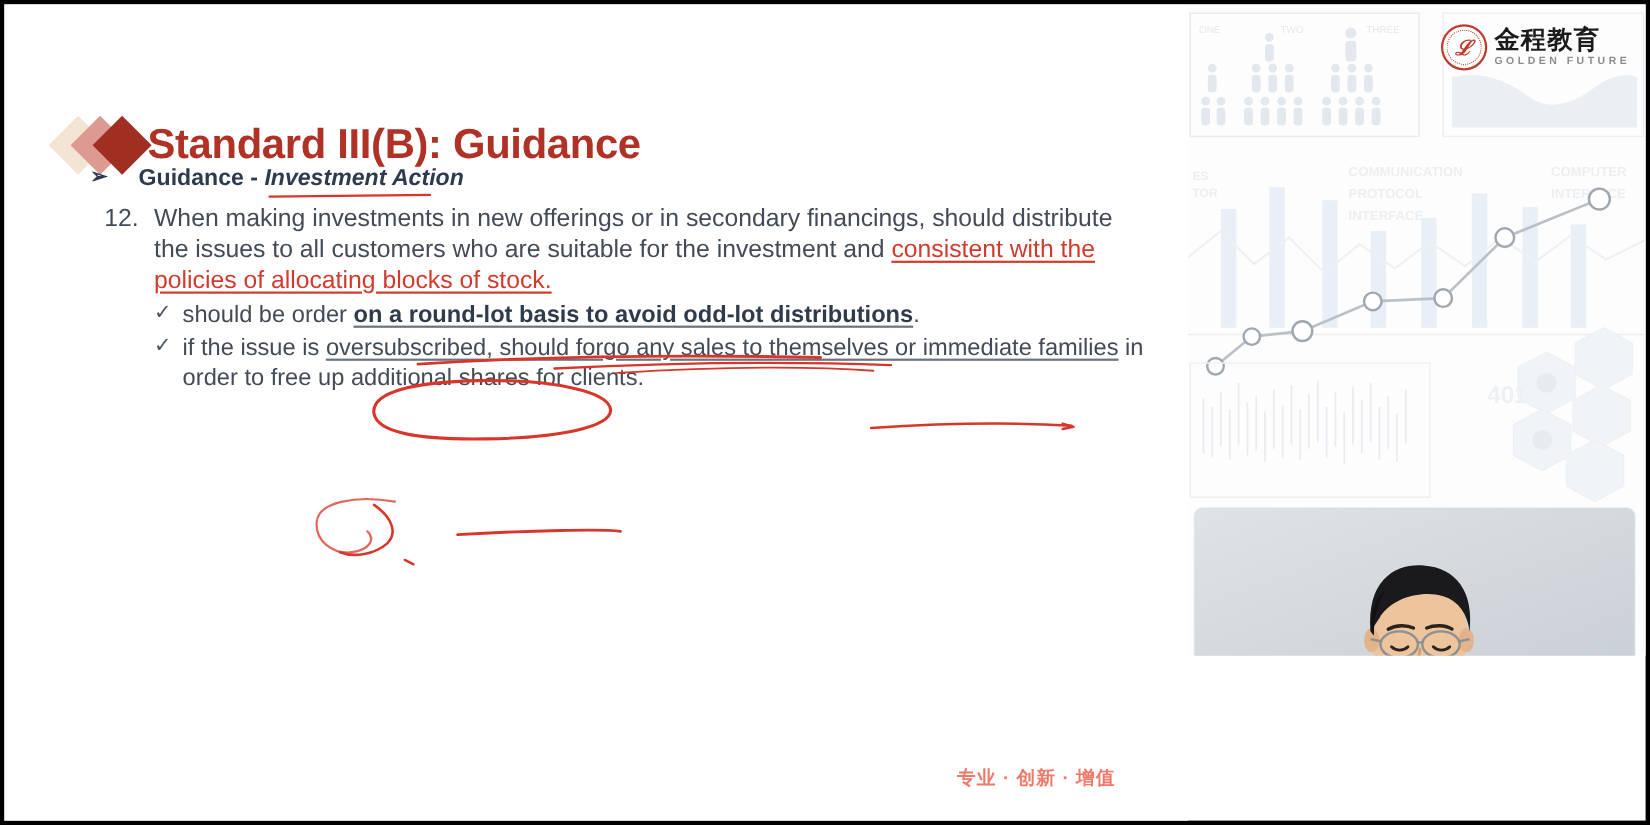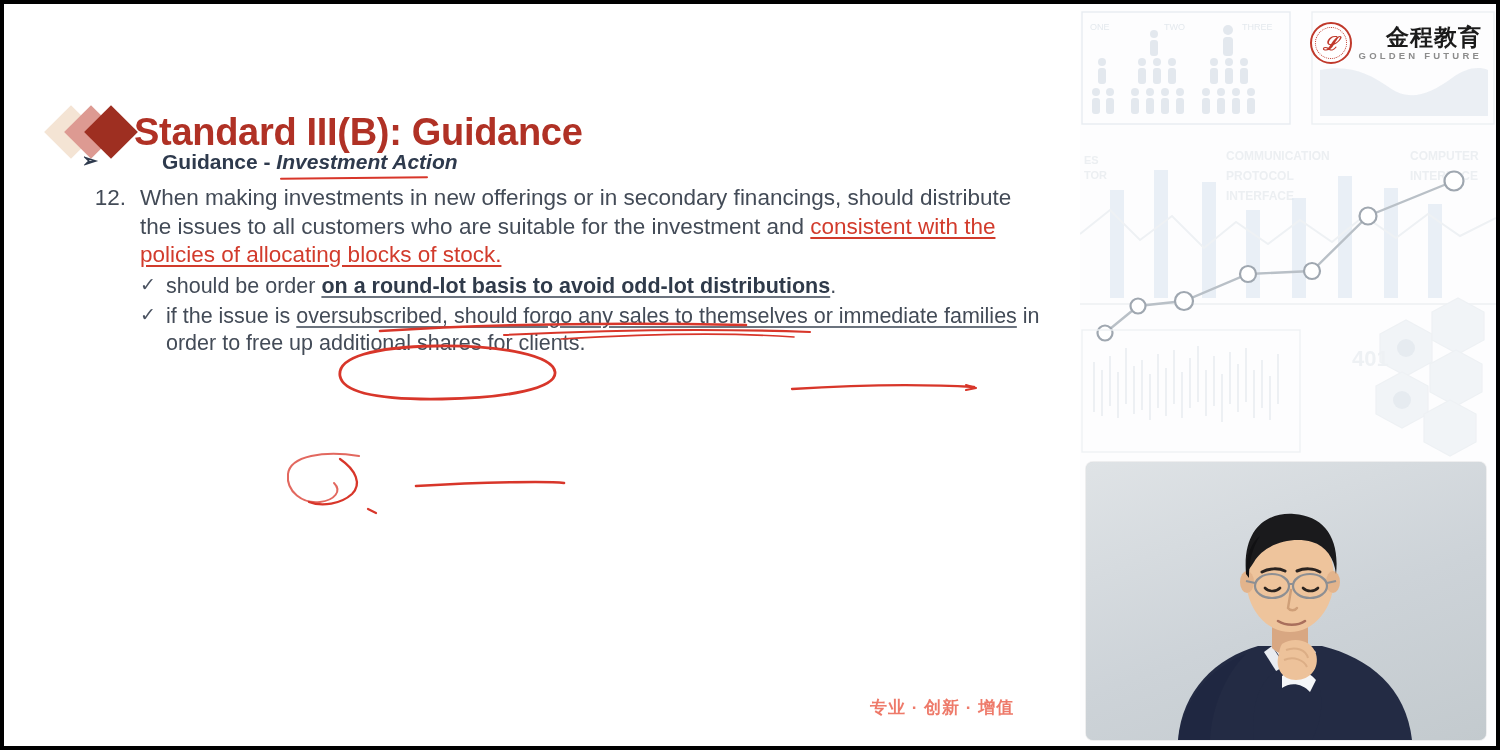--- a/index.html
+++ b/index.html
@@ -91,21 +91,21 @@
     color: #2e3a4d;
     margin-bottom: 8px;
   }
   .lvl1 .marker {
     width: 44px;
     flex: 0 0 auto;
     color: #2e3a4d;
     font-size: 19px;
     line-height: 1.35;
   }
-  .lvl1 .lvl1-text { line-height: 1.35; position: relative; margin-left: 36px; }
+  .lvl1 .lvl1-text { line-height: 1.35; position: relative; }
   .lvl1 em { font-style: italic; }
   .underline-red-title {
     position: absolute;
     left: 118px; bottom: -3px;
     width: 148px; height: 2px;
     background: #d8362a;
     border-radius: 2px;
     transform: rotate(-0.6deg);
   }
 
@@ -167,24 +167,23 @@
     font-weight: bold;
     color: #ee7a6a;
     letter-spacing: 1px;
     white-space: nowrap;
   }
 
   
   .right-panel {
     position: absolute;
     left: 1080px; top: 4px;
-    width: 416px; height: 742px;
+    width: 416px; height: 592px;
     background: #fdfdfe;
     overflow: hidden;
-    text-align: right;
   }
   .bg-art { position: absolute; inset: 0; }
 
   .brand {
     position: absolute;
     right: 14px; top: 18px;
     display: flex;
     align-items: center;
     gap: 7px;
   }

